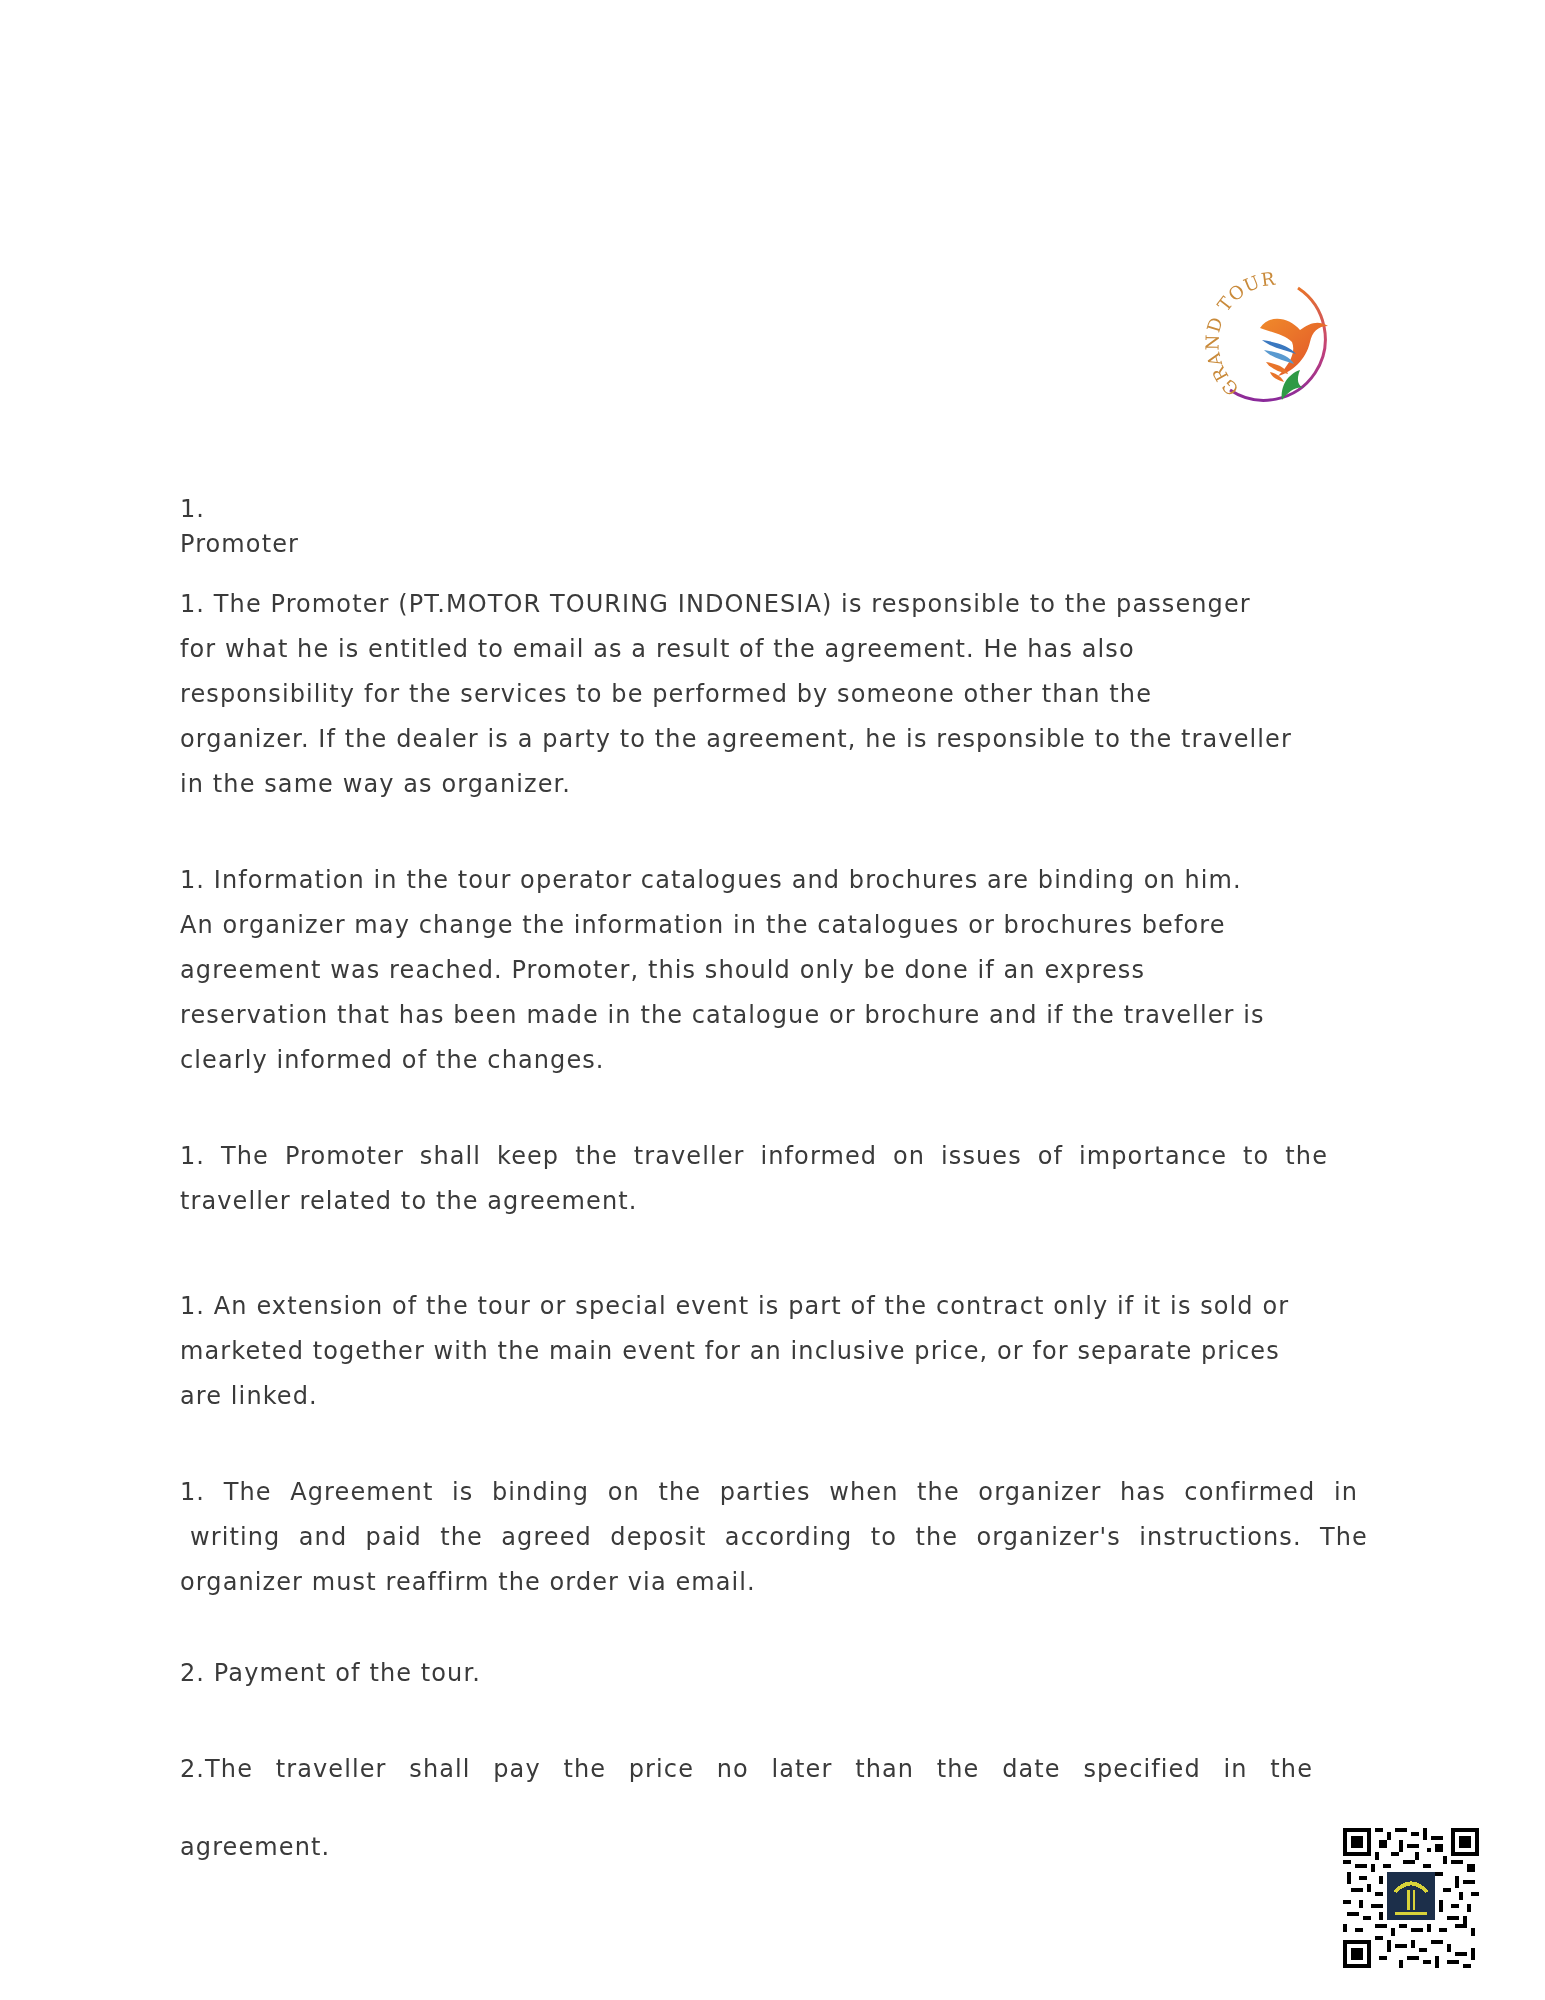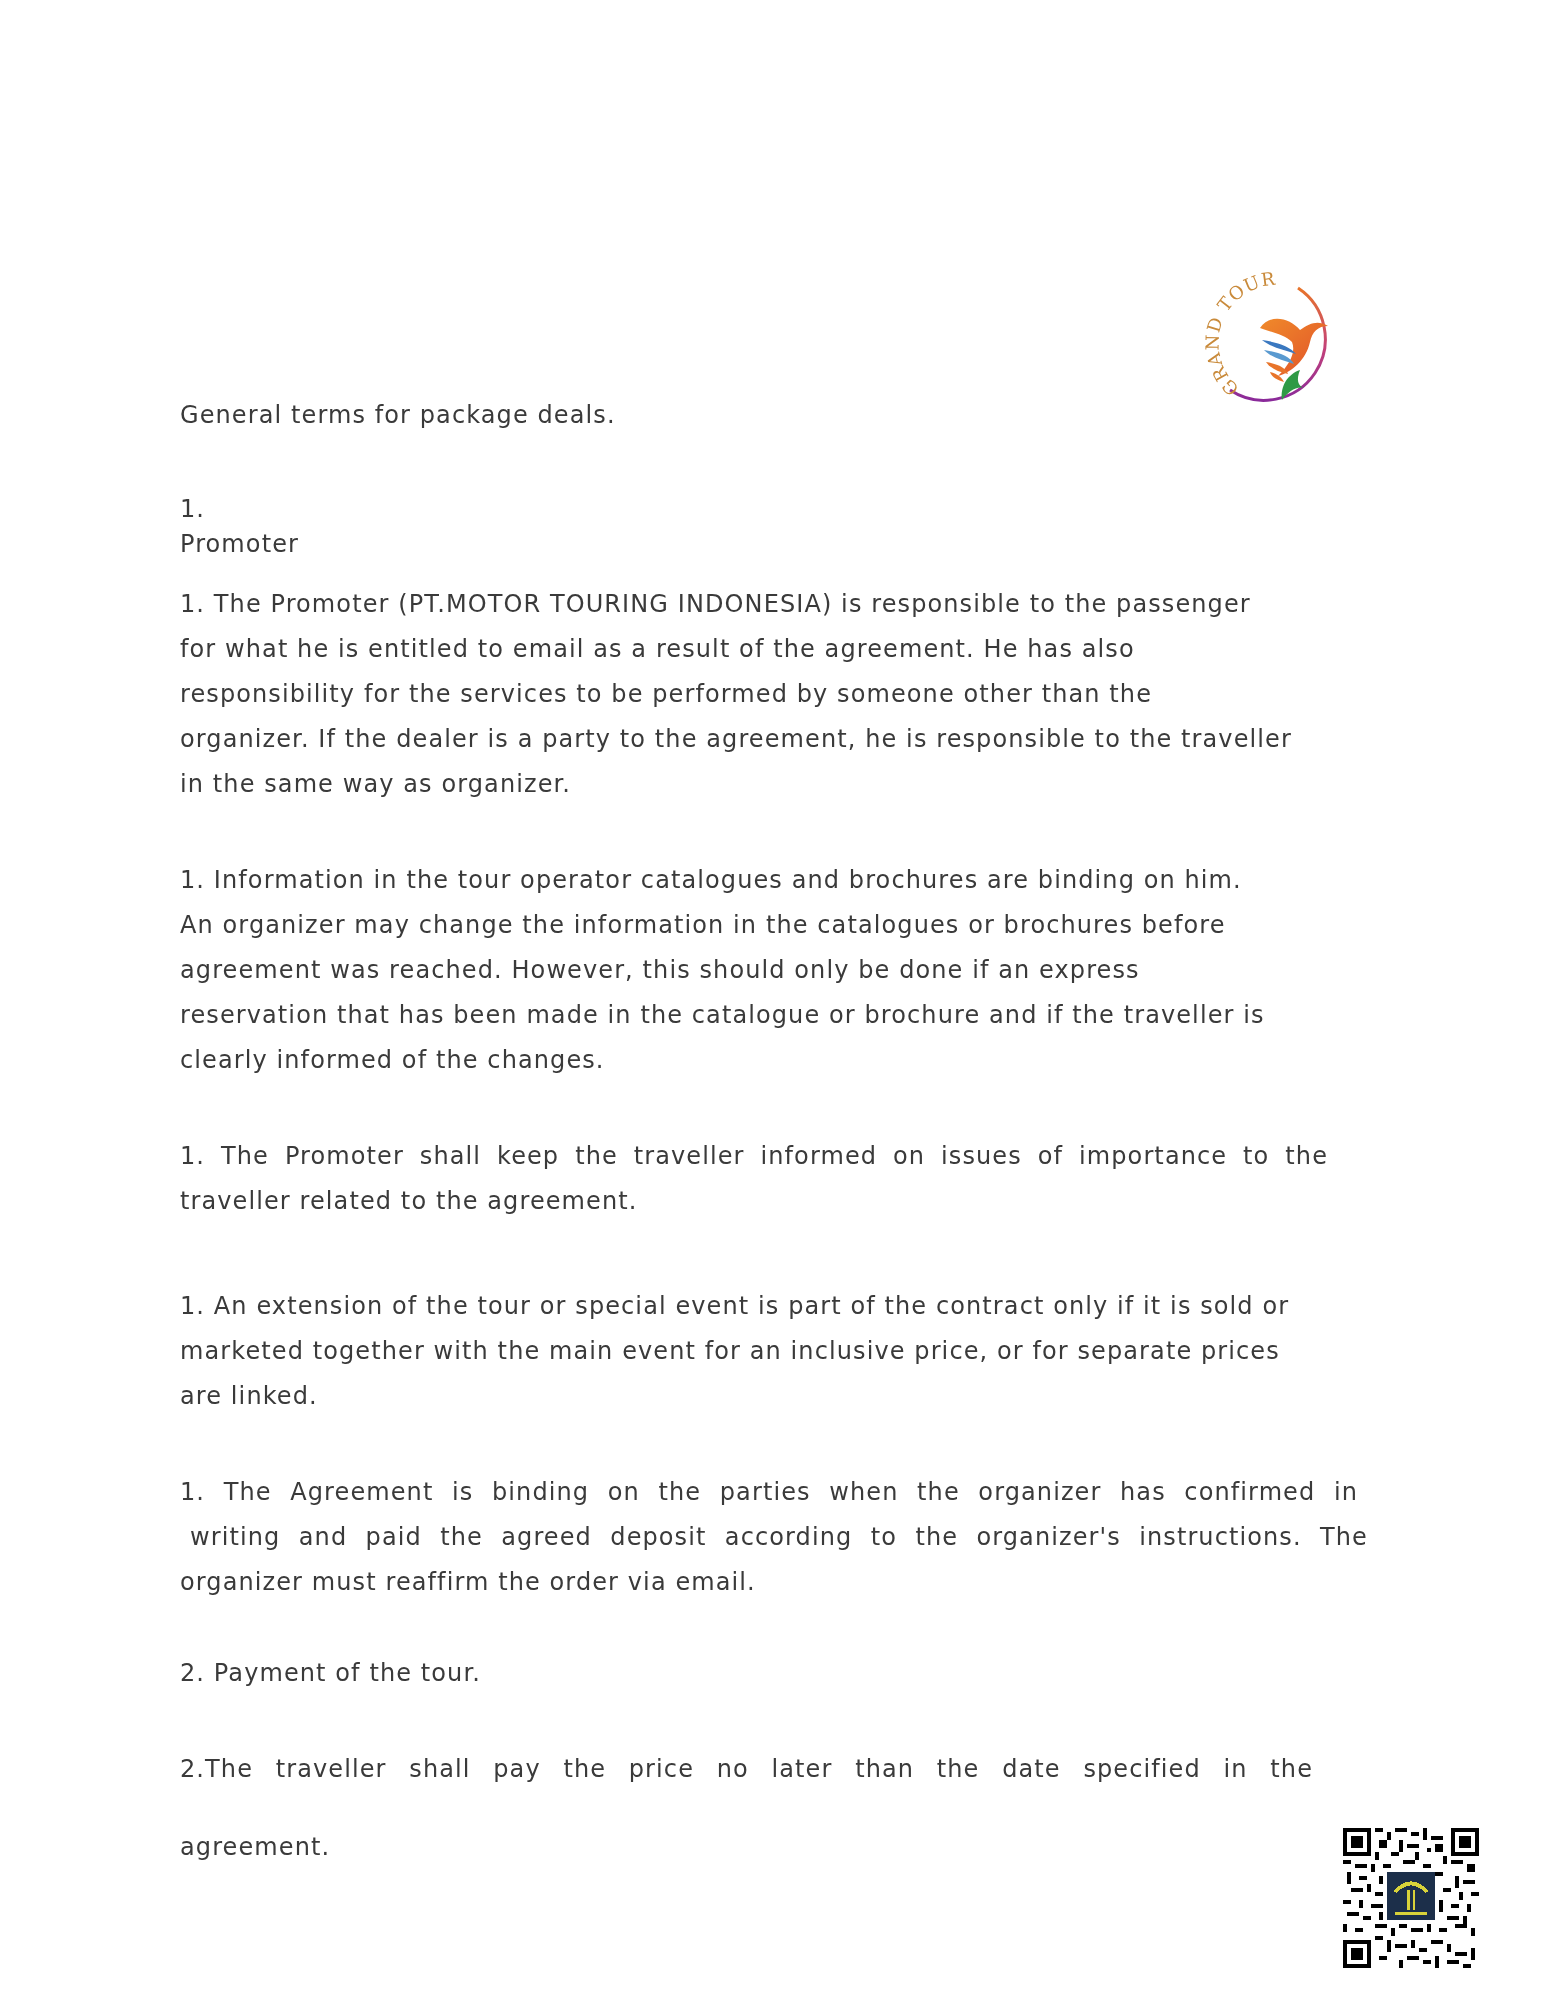--- a/index.html
+++ b/index.html
@@ -82,37 +82,36 @@
       <path d="M 62 72 C 76 74, 90 78, 96 86 C 84 82, 72 80, 62 72 Z" fill="#3a78c0"></path>
       <path d="M 64 82 C 78 84, 90 88, 94 96 C 82 92, 72 90, 64 82 Z" fill="#5a9ad0"></path>
 
       <path d="M 66 94 C 78 96, 86 100, 88 106 C 78 104, 70 100, 66 94 Z" fill="#e8742a"></path>
       <path d="M 70 104 C 78 106, 82 110, 84 114 C 78 112, 72 110, 70 104 Z" fill="#e8742a"></path>
 
       <path d="M 82 132 C 80 118, 88 106, 100 102 C 96 112, 98 118, 104 120 C 96 118, 88 124, 82 132 Z" fill="#2e9a45"></path>
     </svg>
   </div>
 
-  <div class="line" style="top:400px;">General terms for package deals.</div>
 
   <div class="line" style="top:494px;">1.</div>
   <div class="line" style="top:529px;">Promoter</div>
 
   <div>
     <div class="line" style="top:589px;">1. The Promoter (PT.MOTOR TOURING INDONESIA) is responsible to the passenger</div>
     <div class="line" style="top:634px;">for what he is entitled to email as a result of the agreement. He has also</div>
     <div class="line" style="top:679px;">responsibility for the services to be performed by someone other than the</div>
     <div class="line" style="top:724px;">organizer. If the dealer is a party to the agreement, he is responsible to the traveller</div>
     <div class="line" style="top:769px;">in the same way as organizer.</div>
   </div>
 
   <div>
     <div class="line" style="top:865px;">1. Information in the tour operator catalogues and brochures are binding on him.</div>
     <div class="line" style="top:910px;">An organizer may change the information in the catalogues or brochures before</div>
-    <div class="line" style="top:955px;">agreement was reached. However, this should only be done if an express</div>
+    <div class="line" style="top:955px;">agreement was reached. Promoter, this should only be done if an express</div>
     <div class="line" style="top:1000px;">reservation that has been made in the catalogue or brochure and if the traveller is</div>
     <div class="line" style="top:1045px;">clearly informed of the changes.</div>
   </div>
 
   <div>
     <div class="line just" style="top:1141px; width:1148px;">1. The Promoter shall keep the traveller informed on issues of importance to the</div>
     <div class="line" style="top:1186px;">traveller related to the agreement.</div>
   </div>
 
   <div>

